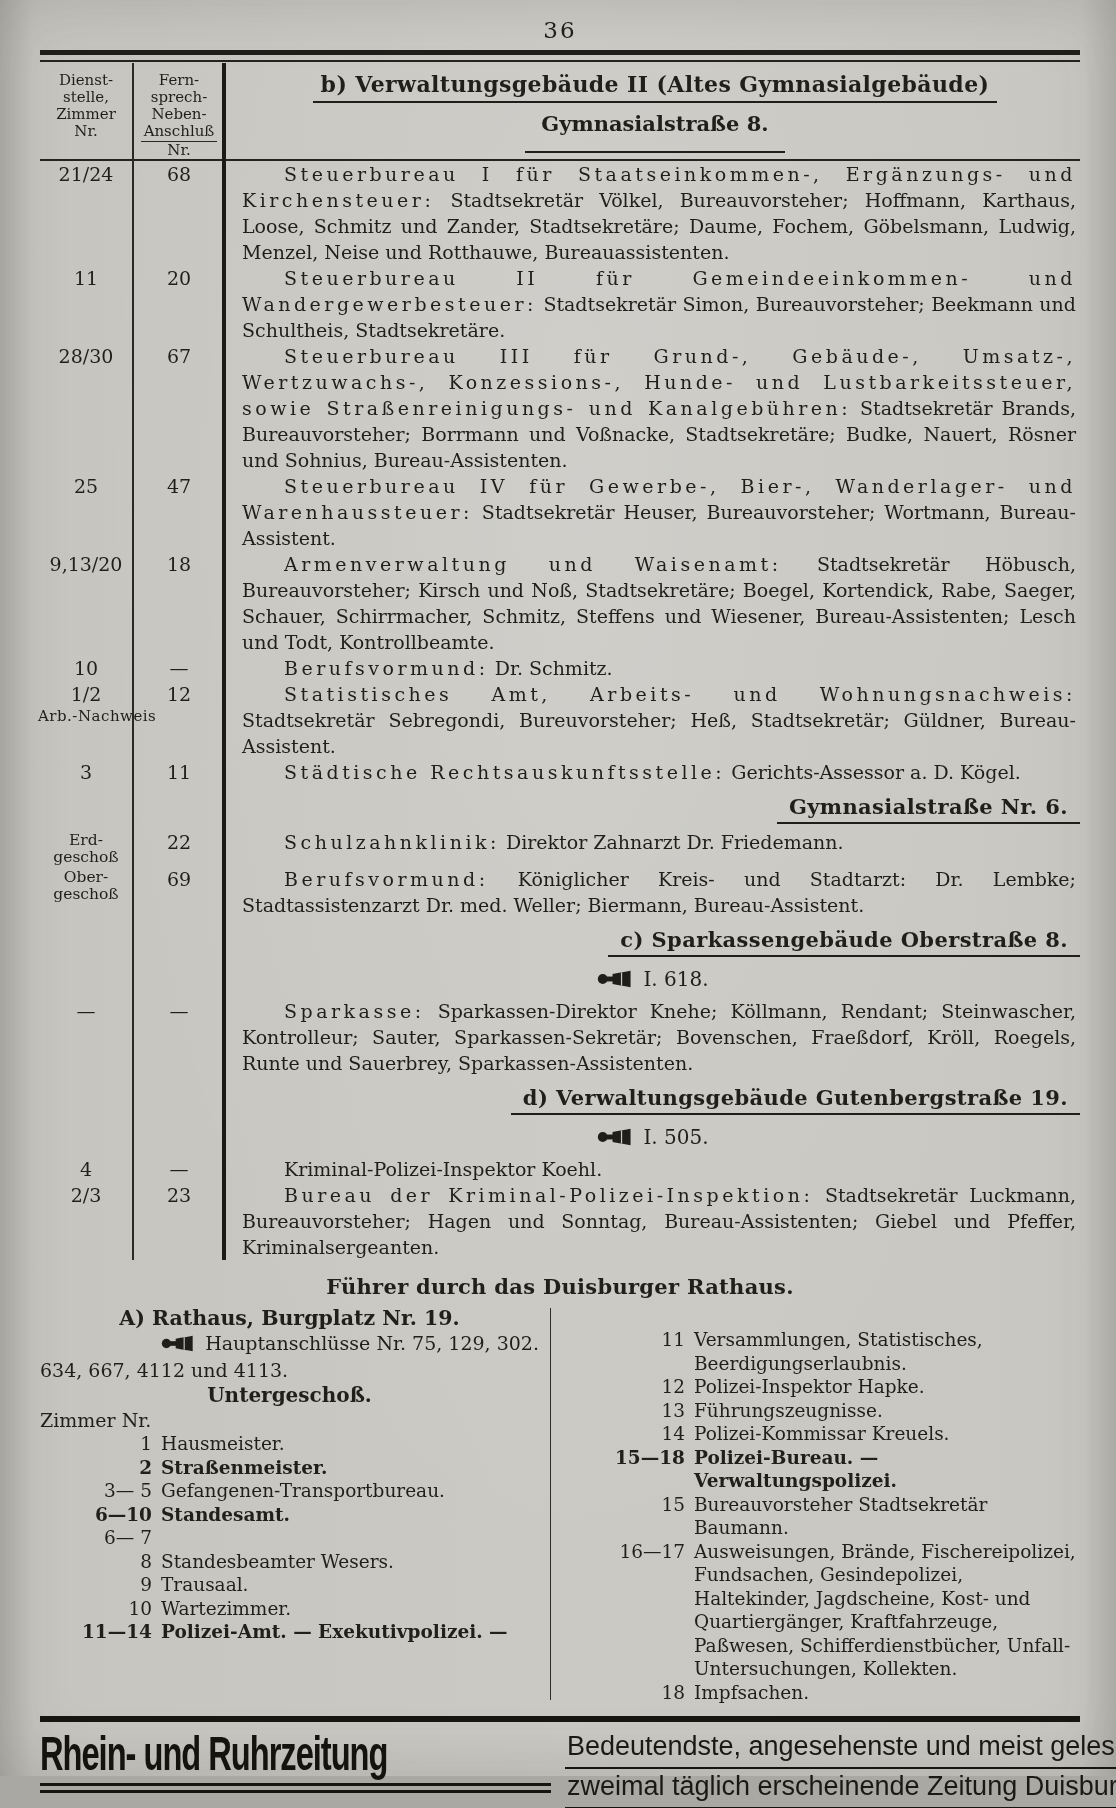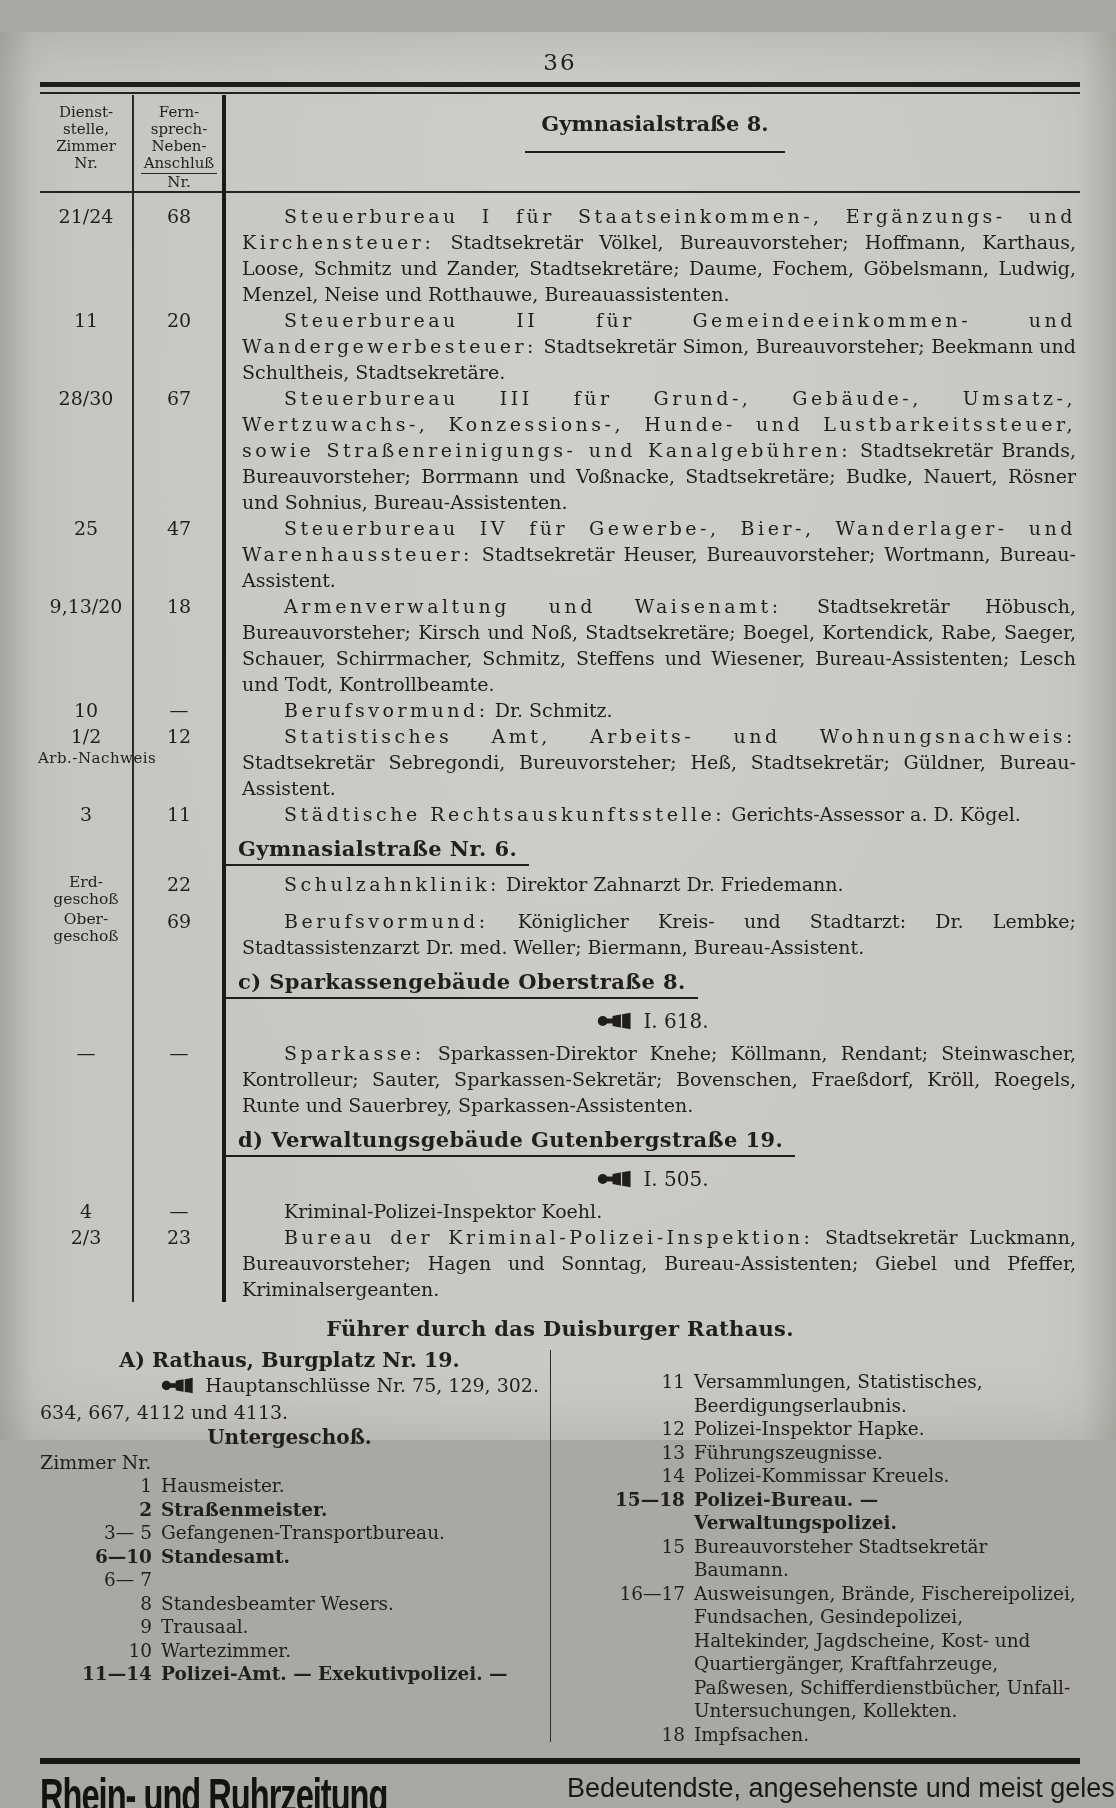--- a/index.html
+++ b/index.html
@@ -2,57 +2,56 @@
 <html><head>
 <meta charset="utf-8">
 <style>
   html,body{margin:0;padding:0}
   body{
     width:1116px;height:1808px;overflow:hidden;
     background:#a9a8a3;
     font-family:"DejaVu Serif",serif;color:#211f1b;
   }
   .page{
-    position:relative;width:1116px;height:1408px;box-sizing:border-box;
+    position:relative;width:1116px;height:1776px;box-sizing:border-box;
     padding:10px 36px 0 40px;
     background:
       radial-gradient(ellipse at 52% 28%, rgba(255,255,255,.10), rgba(0,0,0,0) 62%),
       linear-gradient(90deg,#b3b2ad 0,#c6c5c0 3%,#cac9c4 50%,#c8c7c2 97%,#b8b7b2 100%),
       #c8c7c2;
     box-shadow:inset 0 0 70px rgba(60,55,45,.20);
-    margin-top:32px;
   }
   .page-number{text-align:center;font-size:23px;letter-spacing:2px;height:40px;line-height:40px}
   .rule-a{height:5px;background:#201e1a}
   .rule-b{height:2px;background:#25231f;margin-top:5px}
 
   .table-wrap{position:relative;margin-top:1px}
   .vline-thin{position:absolute;top:0;bottom:0;left:92px;width:2px;background:#2b2925}
   .vline-thick{position:absolute;top:0;bottom:0;left:182px;width:4px;background:#1c1a17}
 
   .thead{display:grid;grid-template-columns:92px 94px 1fr;min-height:96px}
   .th1,.th2{font-size:15px;line-height:17px;text-align:center;padding-top:9px}
   .th2 .ul{display:inline-block;border-bottom:1.5px solid #2b2925;padding:0 3px 1px}
   .thead-main{text-align:center;padding:8px 10px 0 14px}
   .bheading{display:inline-block;font-size:22px;font-weight:bold;letter-spacing:.4px;padding:0 8px 4px;border-bottom:2px solid #201e1a}
   .bsub-wrap{margin-top:8px}
   .bsub{display:inline-block;font-size:21px;font-weight:bold;padding:0 16px 15px;border-bottom:2px solid #201e1a}
   .rule-c{height:2px;background:#25231f}
 
-  .tbody{padding-top:10px}
+  .tbody{}
   .trow{display:grid;grid-template-columns:92px 94px 1fr}
   .c1,.c2{text-align:center;font-size:19px;line-height:26px}
   .c1{overflow:visible}
   .c3{padding:0 4px 0 16px}
   p.entry{margin:0;font-size:19px;line-height:26px;text-align:justify;text-indent:42px}
   .lead{letter-spacing:3.5px}
   .room-sm{display:block;font-size:15.5px;line-height:17px;margin-top:3px}
   .room-note{display:block;font-size:15px;line-height:19px;white-space:nowrap;text-align:left;margin-left:-2px;letter-spacing:.5px}
 
-  .section-c3{text-align:left;padding:9px 0 5px}
+  .section-c3{text-align:right;padding:9px 0 5px}
   .section-heading{display:inline-block;font-size:21px;font-weight:bold;letter-spacing:.4px;padding:0 12px 3px;border-bottom:2px solid #201e1a}
   .phone-line{text-align:center;font-size:20px;padding:5px 0 5px}
   .phone-ico{display:inline-block;vertical-align:-2px;margin-right:10px}
 
   .guide{position:relative;margin-top:14px}
   .guide-title{text-align:center;font-weight:bold;font-size:21px;letter-spacing:.3px}
   .guide-cols{position:relative;display:grid;grid-template-columns:1fr 1fr;column-gap:42px;margin-top:7px}
   .guide-divider{position:absolute;left:49%;top:2px;bottom:4px;width:1.5px;background:#2e2c28}
   .g-heading{font-weight:bold;font-size:20.5px;text-align:center}
   .g-phoneline{text-align:right;font-size:19px;line-height:25px;margin-top:1px}
@@ -95,20 +94,21 @@
         <span style="display:block">Nr.</span>
       </div>
       <div class="th2">
         <span style="display:block">Fern-</span>
         <span style="display:block">sprech-</span>
         <span style="display:block">Neben-</span>
         <span class="ul">Anschluß</span>
         <span style="display:block">Nr.</span>
       </div>
       <div class="thead-main">
+        <span class="bheading">b) Verwaltungsgebäude II (Altes Gymnasialgebäude)</span>
         <div class="bsub-wrap"><span class="bsub">Gymnasialstraße 8.</span></div>
       </div>
     </div>
     <div class="rule-c"></div>
 
     <div class="tbody">
 
       <div class="trow">
         <div class="c1">21/24</div>
         <div class="c2">68</div>

